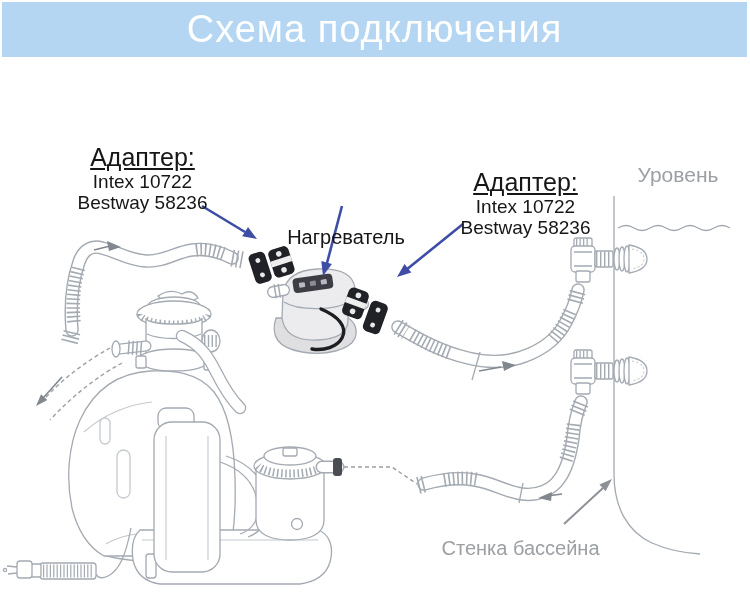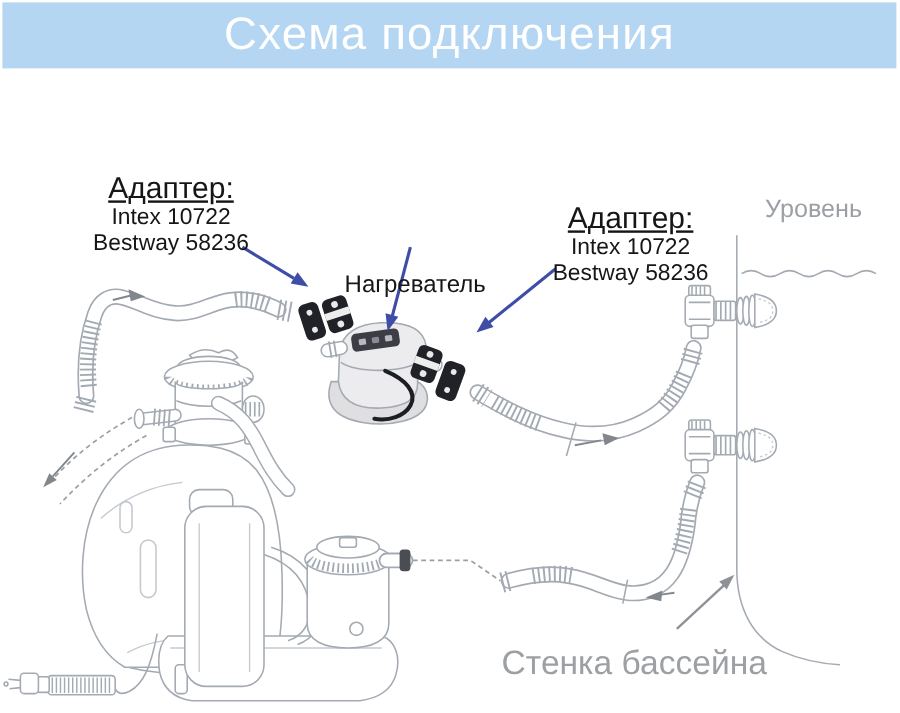--- a/index.html
+++ b/index.html
@@ -248,17 +248,17 @@
   <div class="lbl" style="left:428px;top:172px;width:195px;">
     <span class="hd">Адаптер:</span>
     <span>Intex 10722</span>
     <span>Bestway 58236</span>
   </div>
 
   <div class="muted" style="left:622px;top:163px;width:112px;font-size:21px;line-height:23px;">
     <span style="display:block">Уровень</span>
   </div>
 
-  <div class="muted" style="left:418px;top:537px;width:205px;font-size:28px;">
+  <div class="muted" style="left:418px;top:537px;width:205px;font-size:20px;">
     <span>Стенка бассейна</span>
   </div>
 
 </div>
 
 </body></html>

